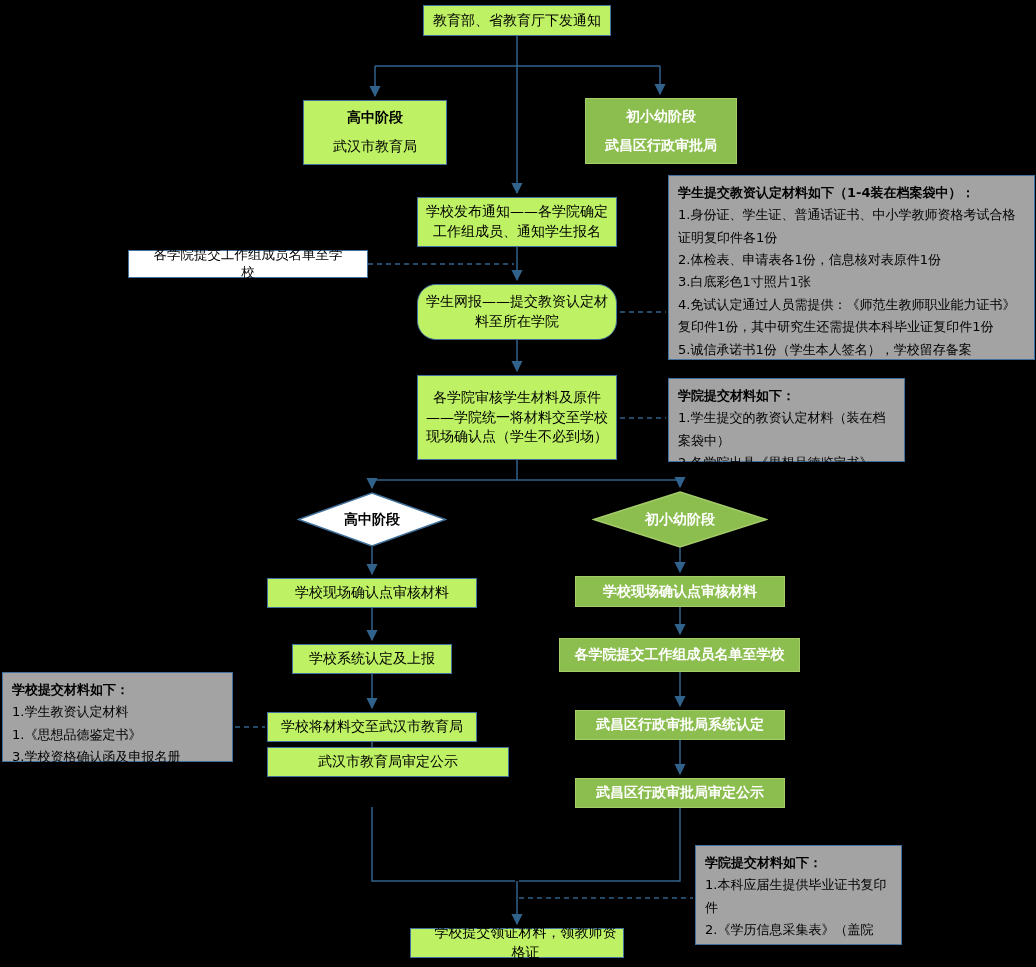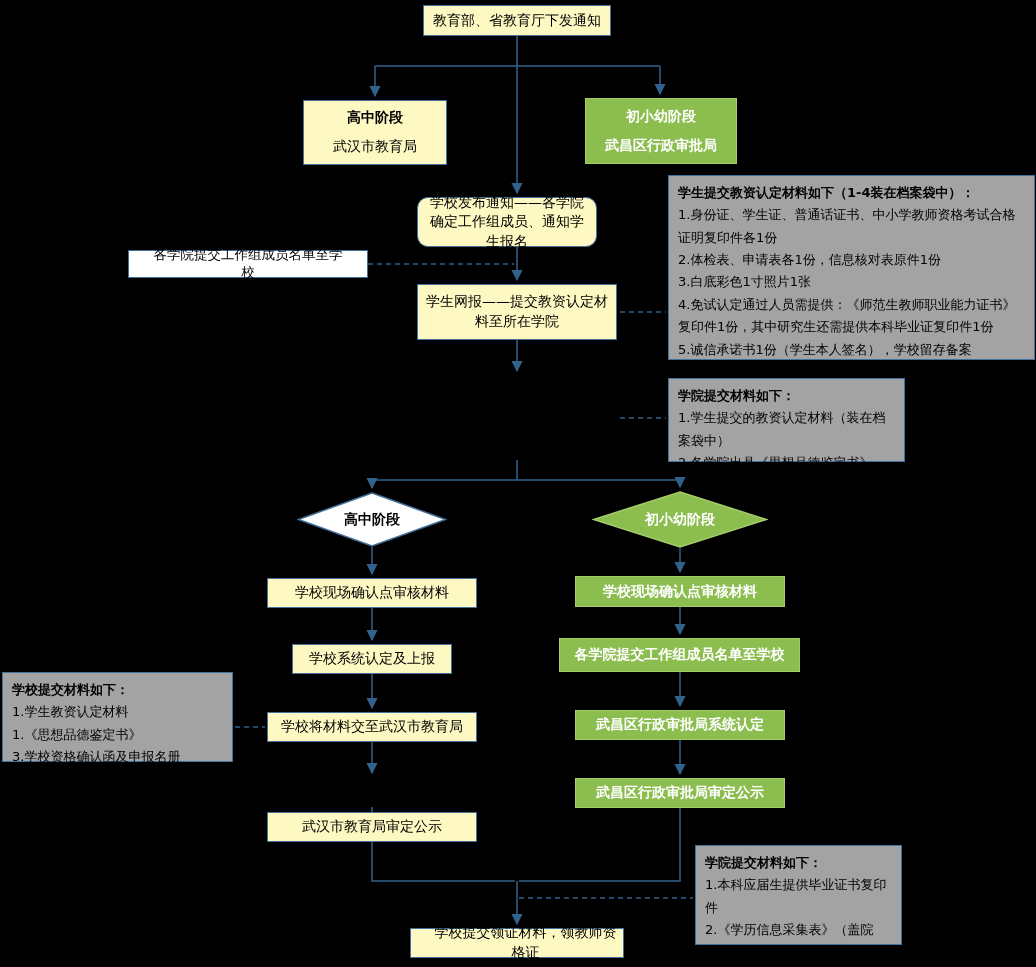--- a/index.html
+++ b/index.html
@@ -6,21 +6,21 @@
   .canvas {
     position:relative; width:1036px; height:967px; background:#000;
     font-family:"DejaVu Sans", sans-serif; color:#000; overflow:hidden;
   }
   .wires { position:absolute; left:0; top:0; width:1036px; height:967px; }
   .node {
     position:absolute; box-sizing:border-box;
     display:flex; align-items:center; justify-content:center;
     text-align:center; font-size:14px; line-height:1.4; padding:2px 6px;
   }
-  .white { background:#fef9c3; border:1.5px solid #41719C; color:#000; }
+  .white { background:#bef264; border:1.5px solid #41719C; color:#000; }
   .green { background:#8CBE4F; border:1.5px solid #A4CC69; color:#fff; font-weight:bold; }
   .stage { flex-direction:column; gap:9px; }
   .bold { font-weight:bold; }
   .diamond { position:absolute; display:flex; align-items:center; justify-content:center; }
   .diamond svg { position:absolute; left:0; top:0; width:100%; height:100%; }
   .d-label { position:relative; font-size:14px; font-weight:bold; }
   .d-green { color:#fff; }
   .note {
     position:absolute; box-sizing:border-box; background:#a3a3a3;
     border:1.5px solid #41719C; font-size:13px; line-height:1.72; padding:6px 9px;
@@ -80,24 +80,25 @@
   <div class="node white stage" style="left:303px; top:100px; width:144px; height:65px;">
     <div class="bold">高中阶段</div>
     <div>武汉市教育局</div>
   </div>
 
   <div class="node green stage" style="left:585px; top:98px; width:152px; height:66px;">
     <div class="bold">初小幼阶段</div>
     <div>武昌区行政审批局</div>
   </div>
 
-  <div class="node white" style="left:417px; top:197px; width:180px; height:50px;border-radius:11px;">学校发布通知——各学院确定工作组成员、通知学生报名</div>
+  <div class="node white" style="left:417px; top:197px; width:200px; height:50px;">学校发布通知——各学院确定工作组成员、通知学生报名</div>
 
-  <div class="node white" style="left:417px; top:284px; width:200px; height:56px;">学生网报——提交教资认定材料至所在学院</div>
+  <div class="node white" style="left:417px; top:284px; width:200px; height:56px;border-radius:19px;">学生网报——提交教资认定材料至所在学院</div>
 
+  <div class="node white" style="left:417px; top:375px; width:200px; height:85px;">各学院审核学生材料及原件——学院统一将材料交至学校现场确认点（学生不必到场）</div>
 
   <div class="members" style="left:128px; top:250px; width:240px; height:28px;">各学院提交工作组成员名单至学校</div>
 
   <div class="note" style="left:668px; top:175px; width:367px; height:185px;">
     <div class="note-title">学生提交教资认定材料如下（1-4装在档案袋中）：</div>
     <div class="note-line">1.身份证、学生证、普通话证书、中小学教师资格考试合格证明复印件各1份</div>
     <div class="note-line">2.体检表、申请表各1份，信息核对表原件1份</div>
     <div class="note-line">3.白底彩色1寸照片1张</div>
     <div class="note-line">4.免试认定通过人员需提供：《师范生教师职业能力证书》复印件1份，其中研究生还需提供本科毕业证复印件1份</div>
     <div class="note-line">5.诚信承诺书1份（学生本人签名），学校留存备案</div>
@@ -119,21 +120,21 @@
   <div class="diamond" style="left:592px; top:491px; width:176px; height:57px;">
     <svg viewBox="0 0 176 57" preserveAspectRatio="none">
       <polygon points="88,1 174.5,28.5 88,56 1.5,28.5" fill="#8CBE4F" stroke="#A4CC69" stroke-width="1.5"></polygon>
     </svg>
     <span class="d-label d-green">初小幼阶段</span>
   </div>
 
   <div class="node white" style="left:267px; top:578px; width:210px; height:30px;">学校现场确认点审核材料</div>
   <div class="node white" style="left:292px; top:644px; width:160px; height:30px;">学校系统认定及上报</div>
   <div class="node white" style="left:267px; top:712px; width:210px; height:30px;">学校将材料交至武汉市教育局</div>
-  <div class="node white" style="left:267px; top:812px; width:210px; height:30px;">武汉市教育局审定公示</div>
+  <div class="node white" style="left:267px; top:747px; width:242px; height:30px;">武汉市教育局审定公示</div>
 
   <div class="note" style="left:2px; top:672px; width:231px; height:90px;">
     <div class="note-title">学校提交材料如下：</div>
     <div class="note-line">1.学生教资认定材料</div>
     <div class="note-line">1.《思想品德鉴定书》</div>
     <div class="note-line">3.学校资格确认函及申报名册</div>
   </div>
 
   <div class="node green" style="left:575px; top:576px; width:210px; height:31px;">学校现场确认点审核材料</div>
   <div class="node green" style="left:559px; top:638px; width:241px; height:34px;">各学院提交工作组成员名单至学校</div>

